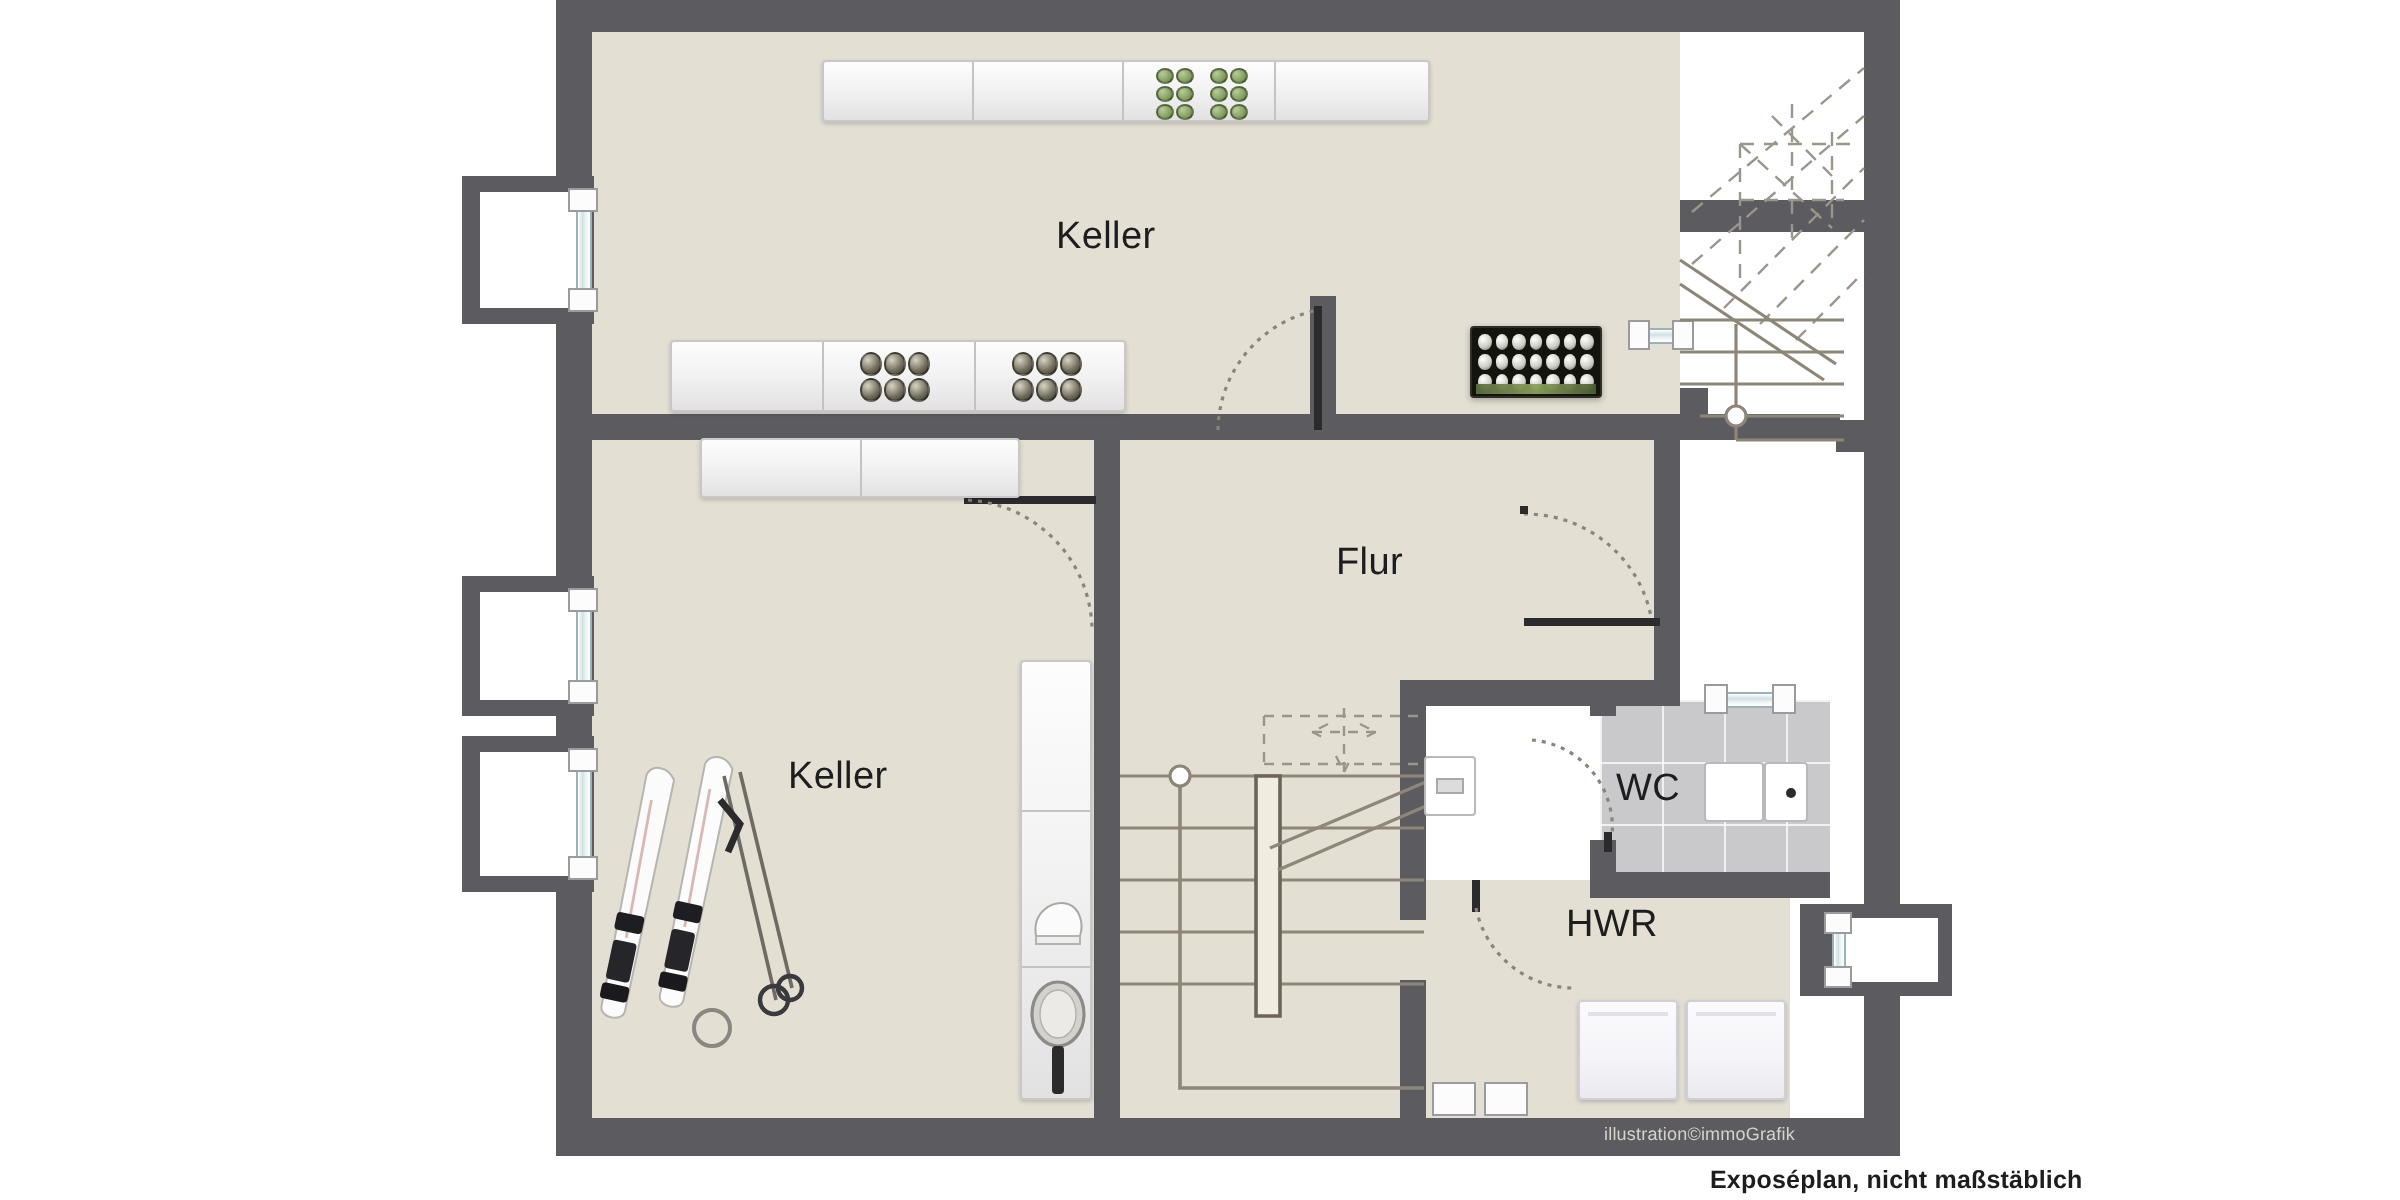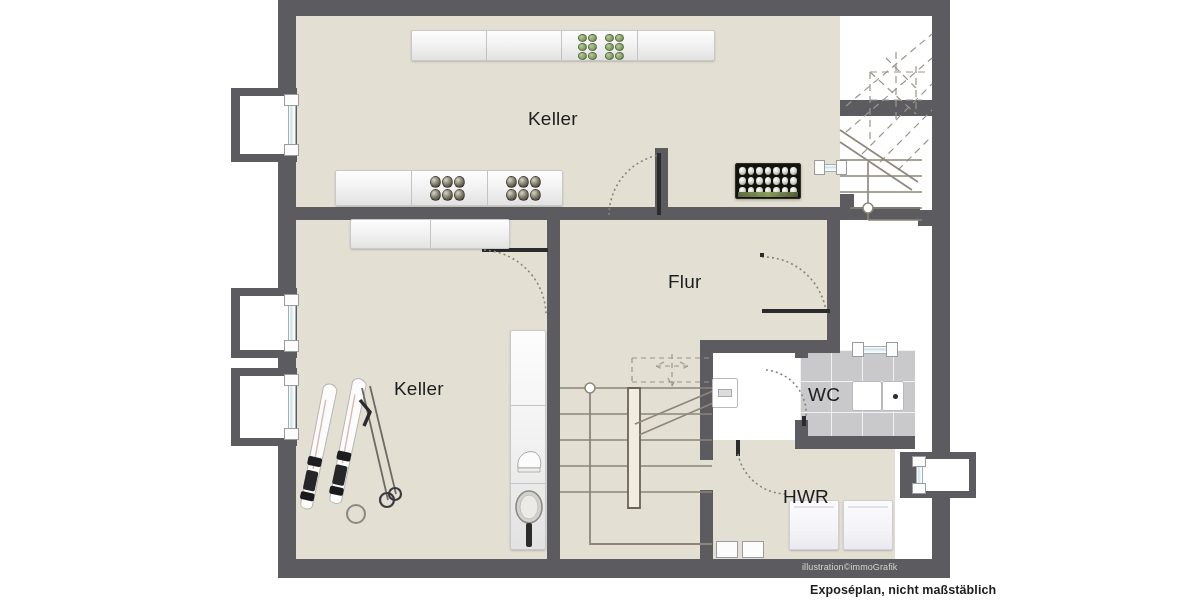--- a/index.html
+++ b/index.html
@@ -440,18 +440,18 @@
   <div class="fixture" style="left:712px;top:378px;width:26px;height:30px;"></div>
   <div style="position:absolute;left:718px;top:389px;width:14px;height:8px;background:#dcdcdc;border:1px solid #a9a9ad;"></div>
 
   <div class="appliance" style="left:789px;top:500px;width:50px;height:50px;"></div>
   <div class="appliance" style="left:843px;top:500px;width:50px;height:50px;"></div>
 
   <div class="room-label" style="left:528px;top:108px;">Keller</div>
   <div class="room-label" style="left:394px;top:378px;">Keller</div>
   <div class="room-label" style="left:668px;top:271px;">Flur</div>
   <div class="room-label" style="left:808px;top:384px;">WC</div>
-  <div class="room-label" style="left:783px;top:486px;">HWR</div>
+  <div class="room-label" style="left:783px;top:452px;">HWR</div>
 
   <div class="credit-bar" style="left:802px;top:562px;">illustration©immoGrafik</div>
-  <div class="caption" style="left:810px;top:583px;">Exposéplan, nicht maßstäblich</div>
+  <div class="caption" style="left:855px;top:583px;">Exposéplan, nicht maßstäblich</div>
 
 </div>
 
 </body></html>

